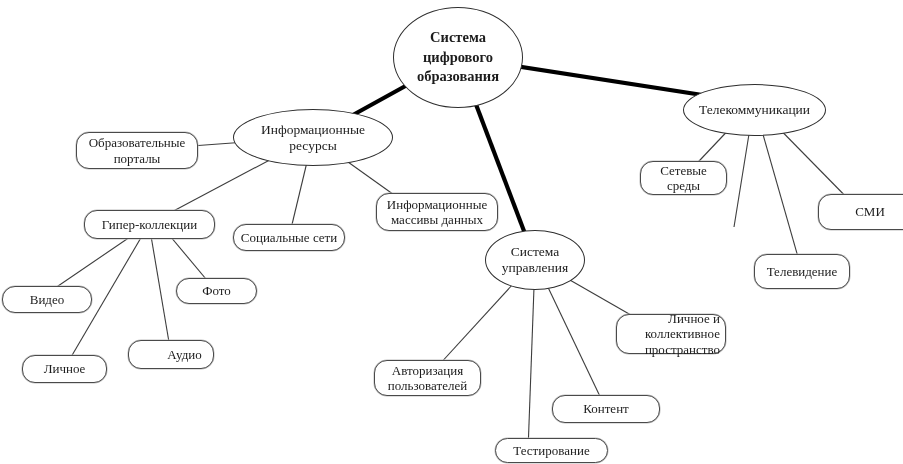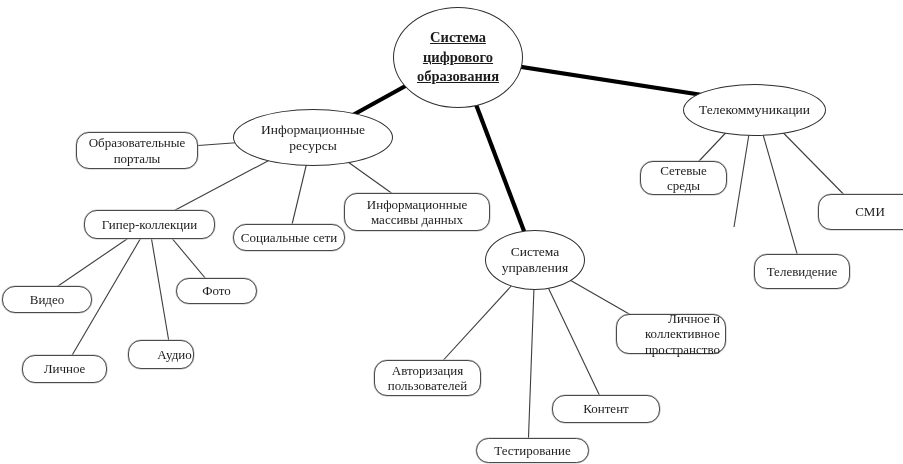--- a/index.html
+++ b/index.html
@@ -40,21 +40,20 @@
     border: 1.3px solid #2e2e2e;
     border-radius: 50%;
     font-size: 13.5px;
     padding: 2px 8px;
   }
   .root-node {
     font-weight: bold;
     font-size: 14.5px;
     line-height: 1.35;
     padding: 2px 14px;
-    text-decoration: underline;
   }
 </style>
 </head>
 <body>
 
 <div class="canvas">
 
   <svg class="edges" viewBox="0 0 903 464" xmlns="http://www.w3.org/2000/svg">
 
     <line class="thick" x1="458" y1="57" x2="313" y2="137"></line>
@@ -103,37 +102,37 @@
   </div>
 
   <div class="node box" style="left:84px; top:210px; width:131px; height:29px;">
     <span>Гипер-коллекции</span>
   </div>
 
   <div class="node box" style="left:233px; top:224px; width:112px; height:27px;">
     <span>Социальные сети</span>
   </div>
 
-  <div class="node box" style="left:344px; top:193px; width:146px; height:38px;">
+  <div class="node box" style="left:376px; top:193px; width:122px; height:38px;">
     <span>Информационные массивы данных</span>
   </div>
 
   <div class="node box" style="left:2px; top:286px; width:90px; height:27px;">
     <span>Видео</span>
   </div>
 
   <div class="node box" style="left:176px; top:278px; width:81px; height:26px;">
     <span>Фото</span>
   </div>
 
   <div class="node box" style="left:22px; top:355px; width:85px; height:28px;">
     <span>Личное</span>
   </div>
 
-  <div class="node box" style="left:128px; top:340px; width:66px; height:29px;padding-left:32px;">
+  <div class="node box" style="left:128px; top:340px; width:86px; height:29px;padding-left:32px;">
     <span>Аудио</span>
   </div>
 
   <div class="node box" style="left:640px; top:161px; width:87px; height:34px;">
     <span>Сетевые среды</span>
   </div>
 
 
   <div class="node box" style="left:818px; top:194px; width:104px; height:36px;">
     <span>СМИ</span>
@@ -148,17 +147,17 @@
   </div>
 
   <div class="node box" style="left:616px; top:314px; width:110px; height:40px;text-align:right;">
     <span>Личное и коллективное пространство</span>
   </div>
 
   <div class="node box" style="left:552px; top:395px; width:108px; height:28px;">
     <span>Контент</span>
   </div>
 
-  <div class="node box" style="left:476px; top:438px; width:113px; height:25px;">
+  <div class="node box" style="left:495px; top:438px; width:113px; height:25px;">
     <span>Тестирование</span>
   </div>
 
 </div>
 
 </body></html>

